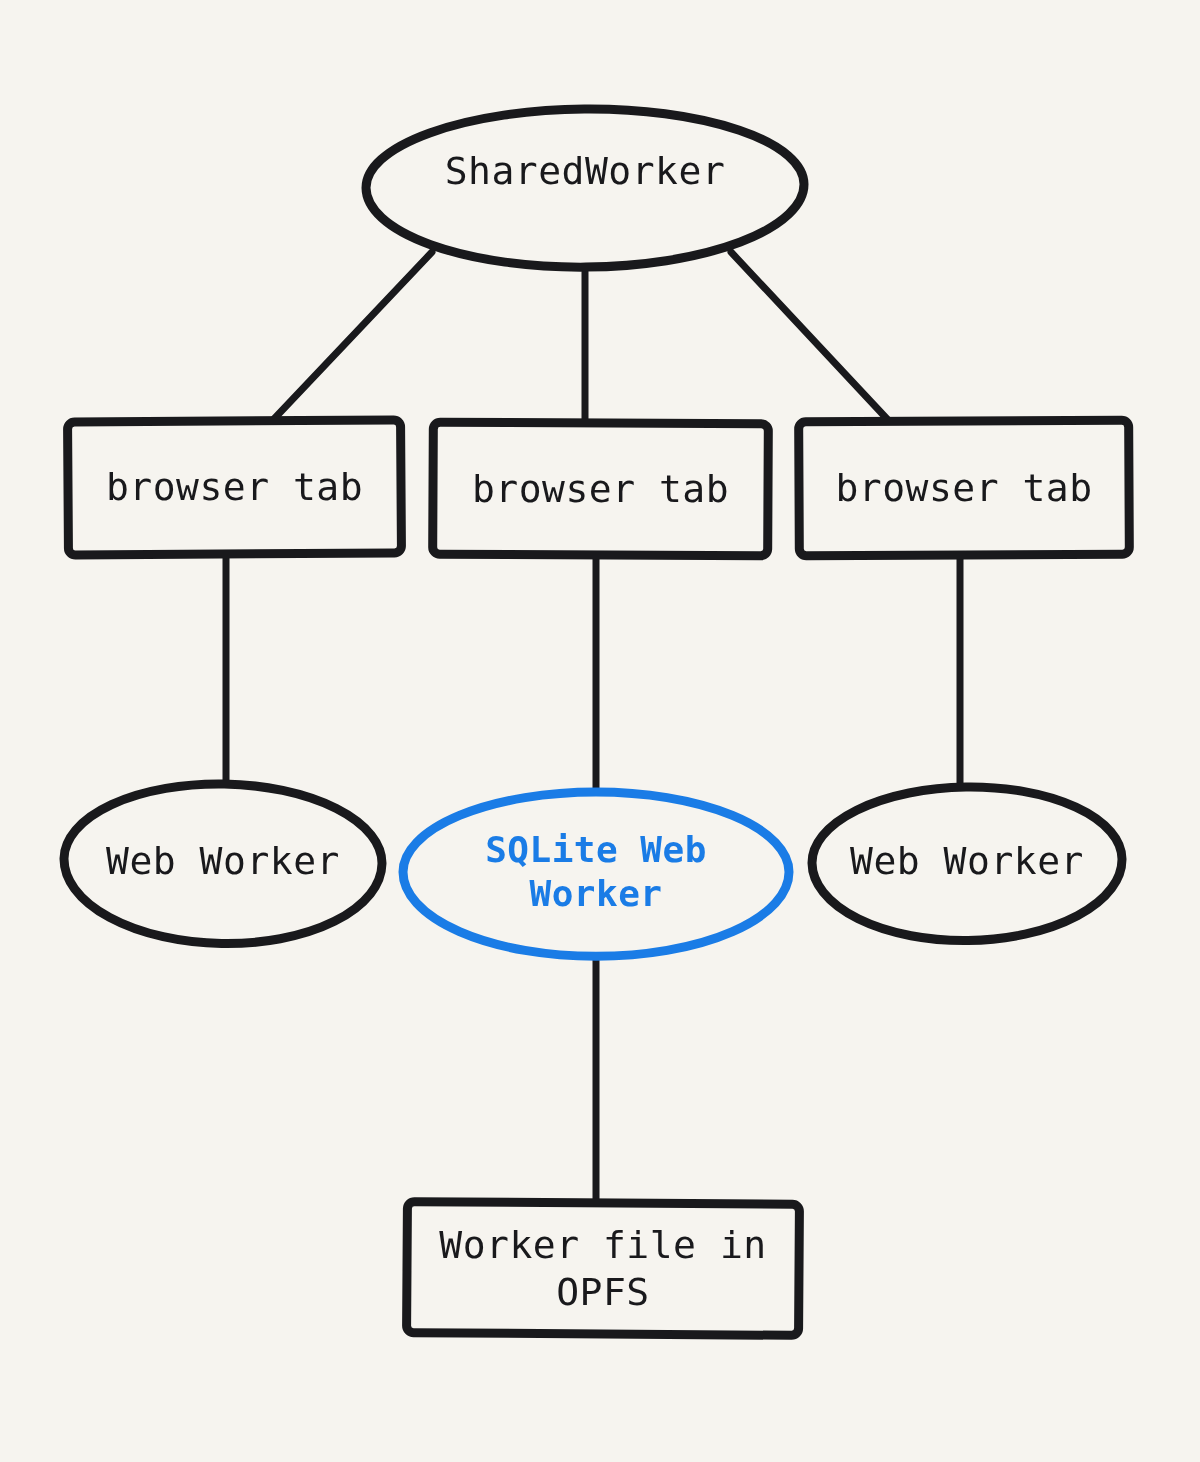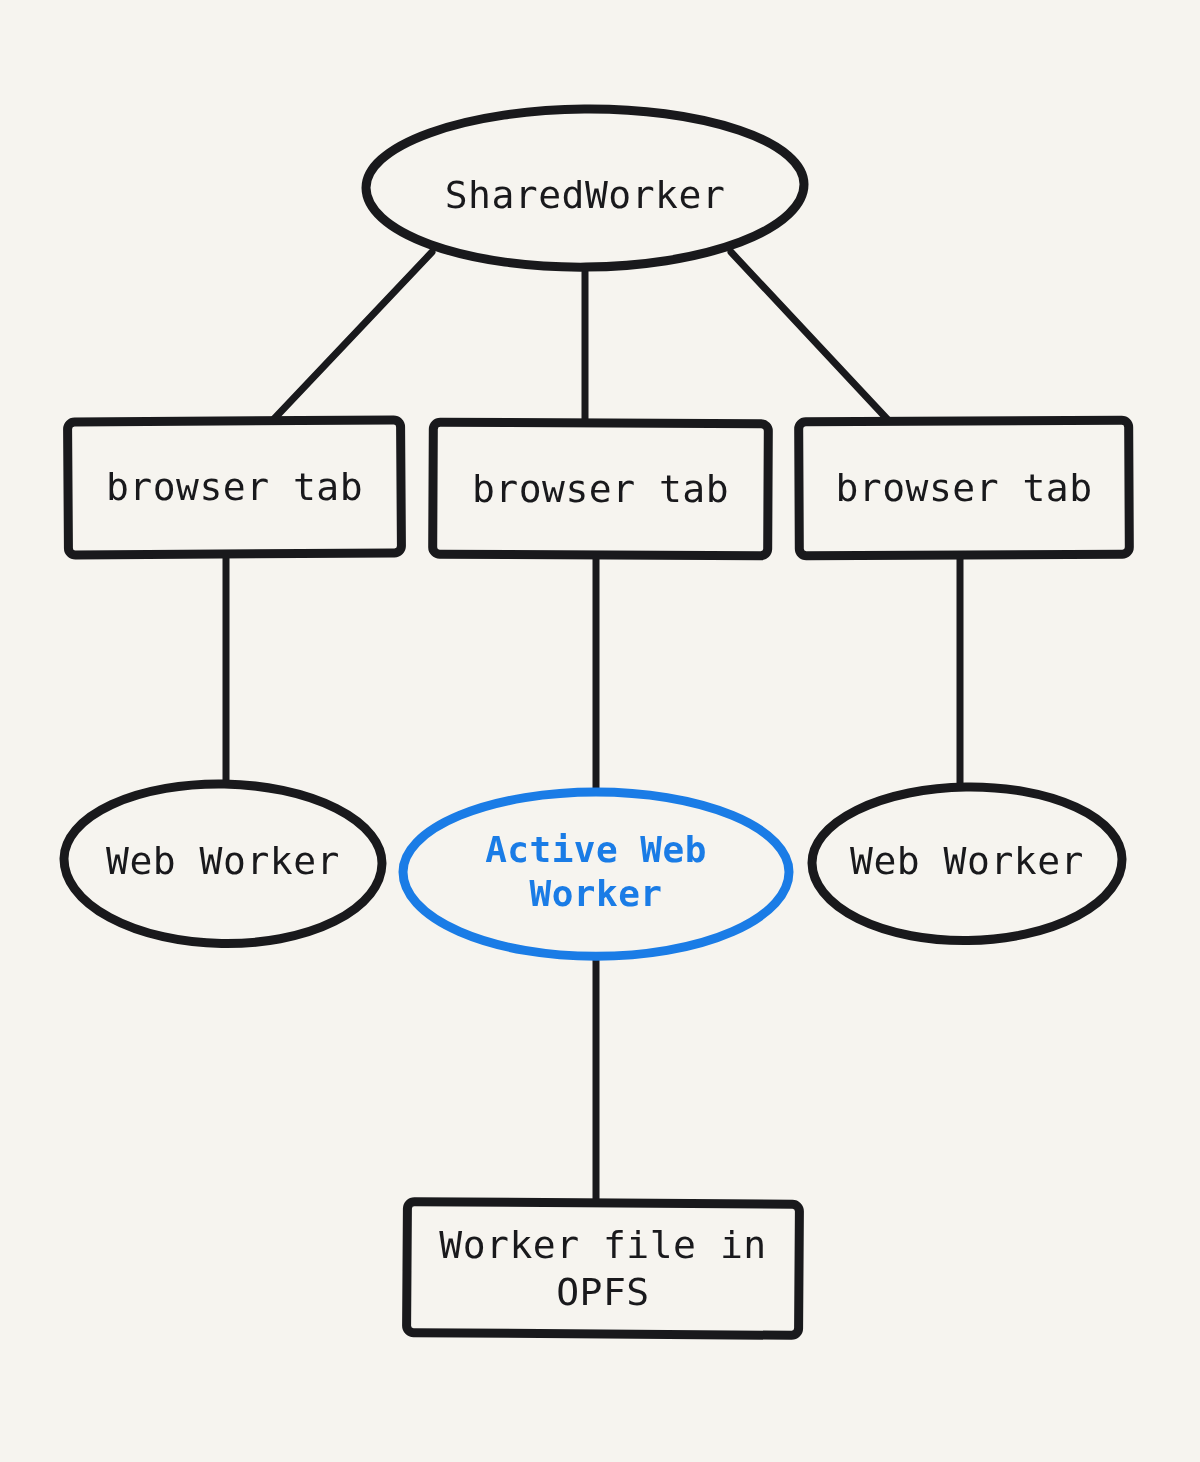--- a/index.html
+++ b/index.html
@@ -72,29 +72,29 @@
     <rect class="shape" x="433" y="423" width="335" height="132" rx="7" transform="rotate(0.3 600 489)"></rect>
     <rect class="shape" x="799" y="421" width="330" height="134" rx="7" transform="rotate(-0.3 964 488)"></rect>
 
     <path class="shape" d="M 64 861 A 159 77 0 0 1 382 861 A 156 81 0 0 1 64 861 Z" transform="rotate(1 223 861)"></path>
     <path class="shape accent" d="M 403 872 A 193 80 0 0 1 789 872 A 190 83 0 0 1 403 872 Z"></path>
     <path class="shape" d="M 812 861 A 155 74 0 0 1 1122 861 A 152 78 0 0 1 812 861 Z" transform="rotate(-0.8 967 861)"></path>
 
     <rect class="shape" x="407" y="1203" width="392" height="131" rx="7" transform="rotate(0.4 603 1268)"></rect>
   </svg>
 
-  <div class="label" style="left:366px; top:120px; width:438px; height:150px;">SharedWorker</div>
+  <div class="label" style="left:366px; top:96px; width:438px; height:150px;">SharedWorker</div>
 
   <div class="label" style="left:68px; top:421px; width:333px; height:133px;">browser tab</div>
 
   <div class="label" style="left:433px; top:423px; width:335px; height:132px;">browser tab</div>
 
   <div class="label" style="left:799px; top:421px; width:330px; height:134px;">browser tab</div>
 
   <div class="label" style="left:64px; top:785px; width:318px; height:152px;">Web Worker</div>
 
-  <div class="label accent" style="left:431px; top:793px; width:330px; height:158px;">Active Web Worker</div>
+  <div class="label accent" style="left:431px; top:793px; width:330px; height:158px;">SQLite Web Worker</div>
 
   <div class="label" style="left:812px; top:787px; width:310px; height:148px;">Web Worker</div>
 
   <div class="label" style="left:410px; top:1203px; width:386px; height:131px;">Worker file in OPFS</div>
 
 </div>
 
 </body></html>

